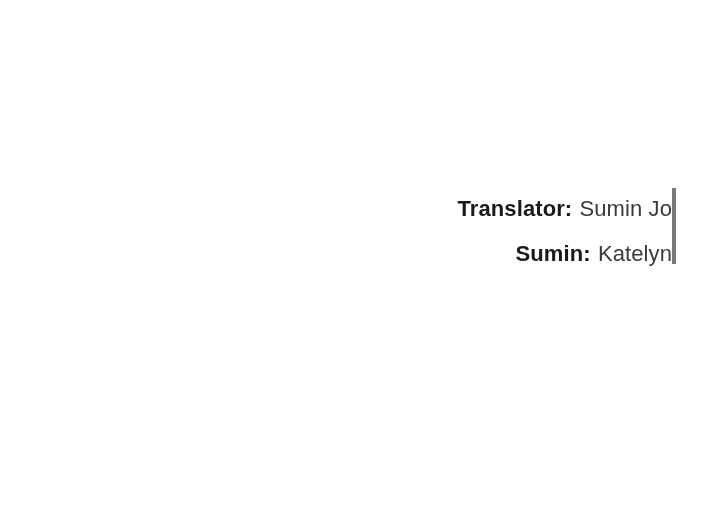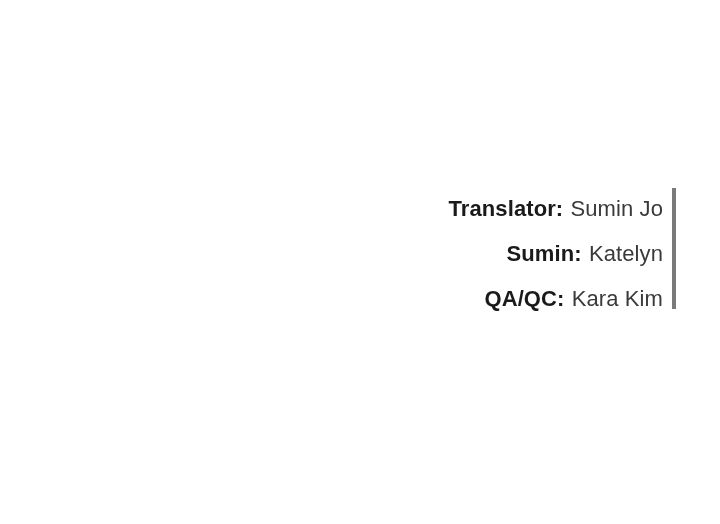--- a/index.html
+++ b/index.html
@@ -32,21 +32,20 @@
     flex-direction: row;
     align-items: stretch;
   }
 
   #credits-lines {
     flex: 1 1 auto;
     display: flex;
     flex-direction: column;
     align-items: flex-end;
     text-align: right;
-    padding-right: 9px;
   }
 
   .credit-line {
     font-size: 22px;
     line-height: 45px;
     height: 45px;
     white-space: nowrap;
     letter-spacing: 0.1px;
   }
 
@@ -82,24 +81,20 @@
       <div class="credit-line">
         <span class="credit-role">Translator:</span>
         <span class="credit-name">Sumin Jo</span>
       </div>
 
       <div class="credit-line">
         <span class="credit-role">Sumin:</span>
         <span class="credit-name">Katelyn</span>
       </div>
 
-      <div class="credit-line">
-        <span class="credit-role">QA/QC:</span>
-        <span class="credit-name">Kara Kim</span>
-      </div>
 
     </div>
 
     <div id="credits-rule"></div>
 
   </div>
 
 </div>
 
 </body></html>

